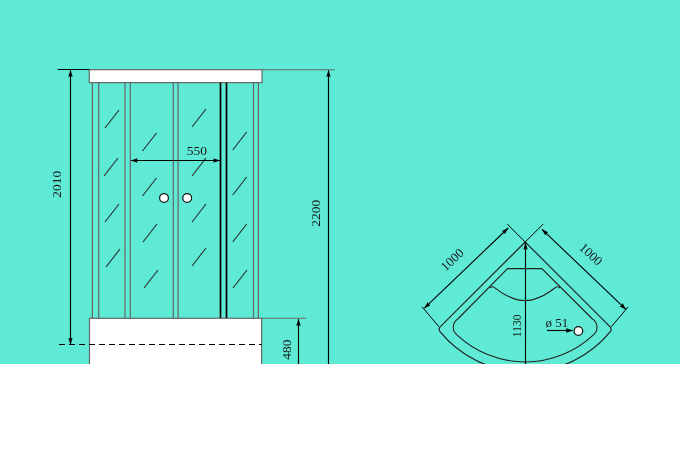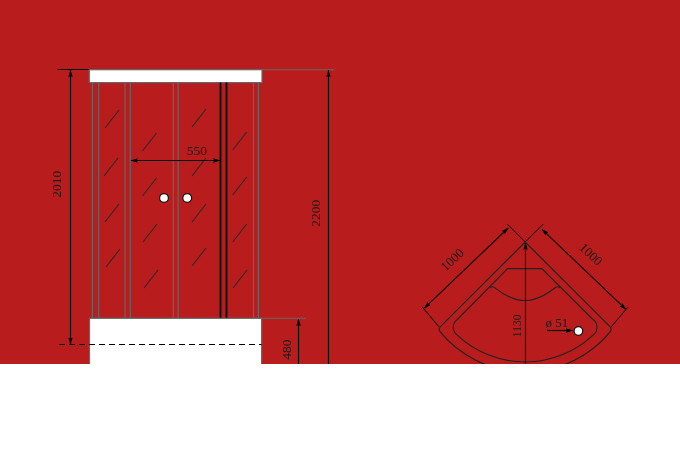--- a/index.html
+++ b/index.html
@@ -1,16 +1,16 @@
 <!DOCTYPE html>
 <html><head>
 <meta charset="utf-8">
 <style>
   html,body{margin:0;padding:0;background:#fff;}
-  .page{width:680px;height:364px;position:relative;background:#b91c1c;overflow:hidden;}
+  .page{width:680px;height:364px;position:relative;background:#5eead4;overflow:hidden;}
   text{font-family:"Liberation Serif", serif;fill:#1a1a1a;}
 </style>
 </head>
 <body>
 <div class="page">
 <svg width="680" height="454" viewBox="0 0 680 454" xmlns="http://www.w3.org/2000/svg">
 <defs>
 <marker id="ae" markerUnits="userSpaceOnUse" markerWidth="9" markerHeight="5" refX="6.8" refY="2.2" orient="auto">
   <path d="M0,0 L7.2,2.2 L0,4.4 L1.1,2.2 Z" fill="#000"></path>
 </marker>

